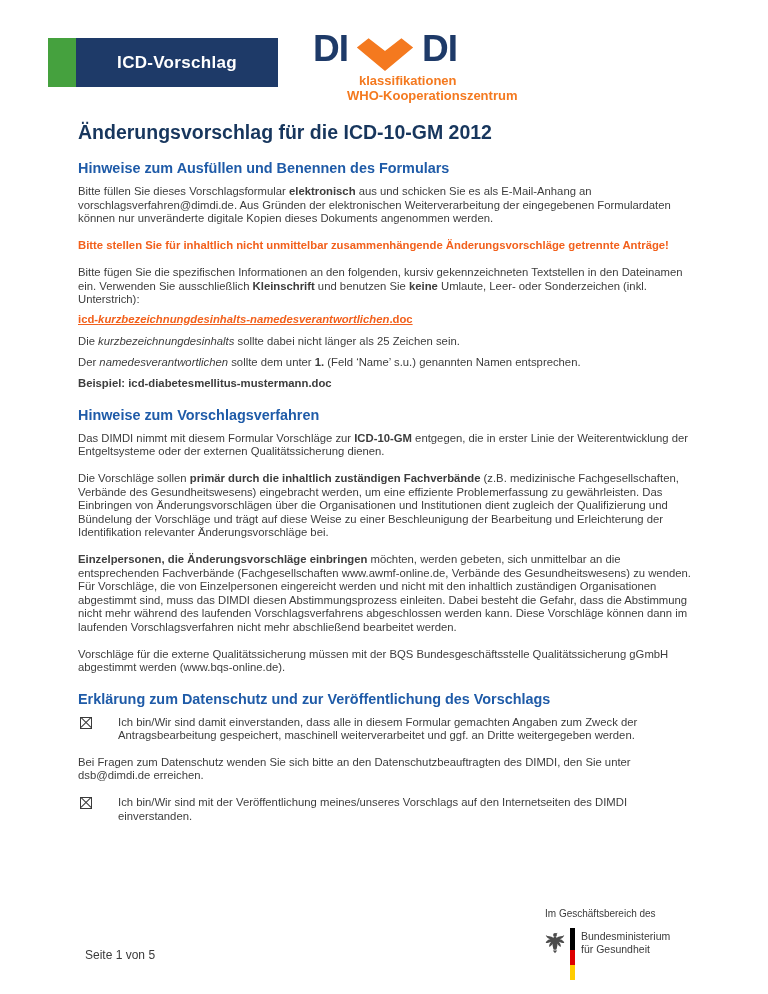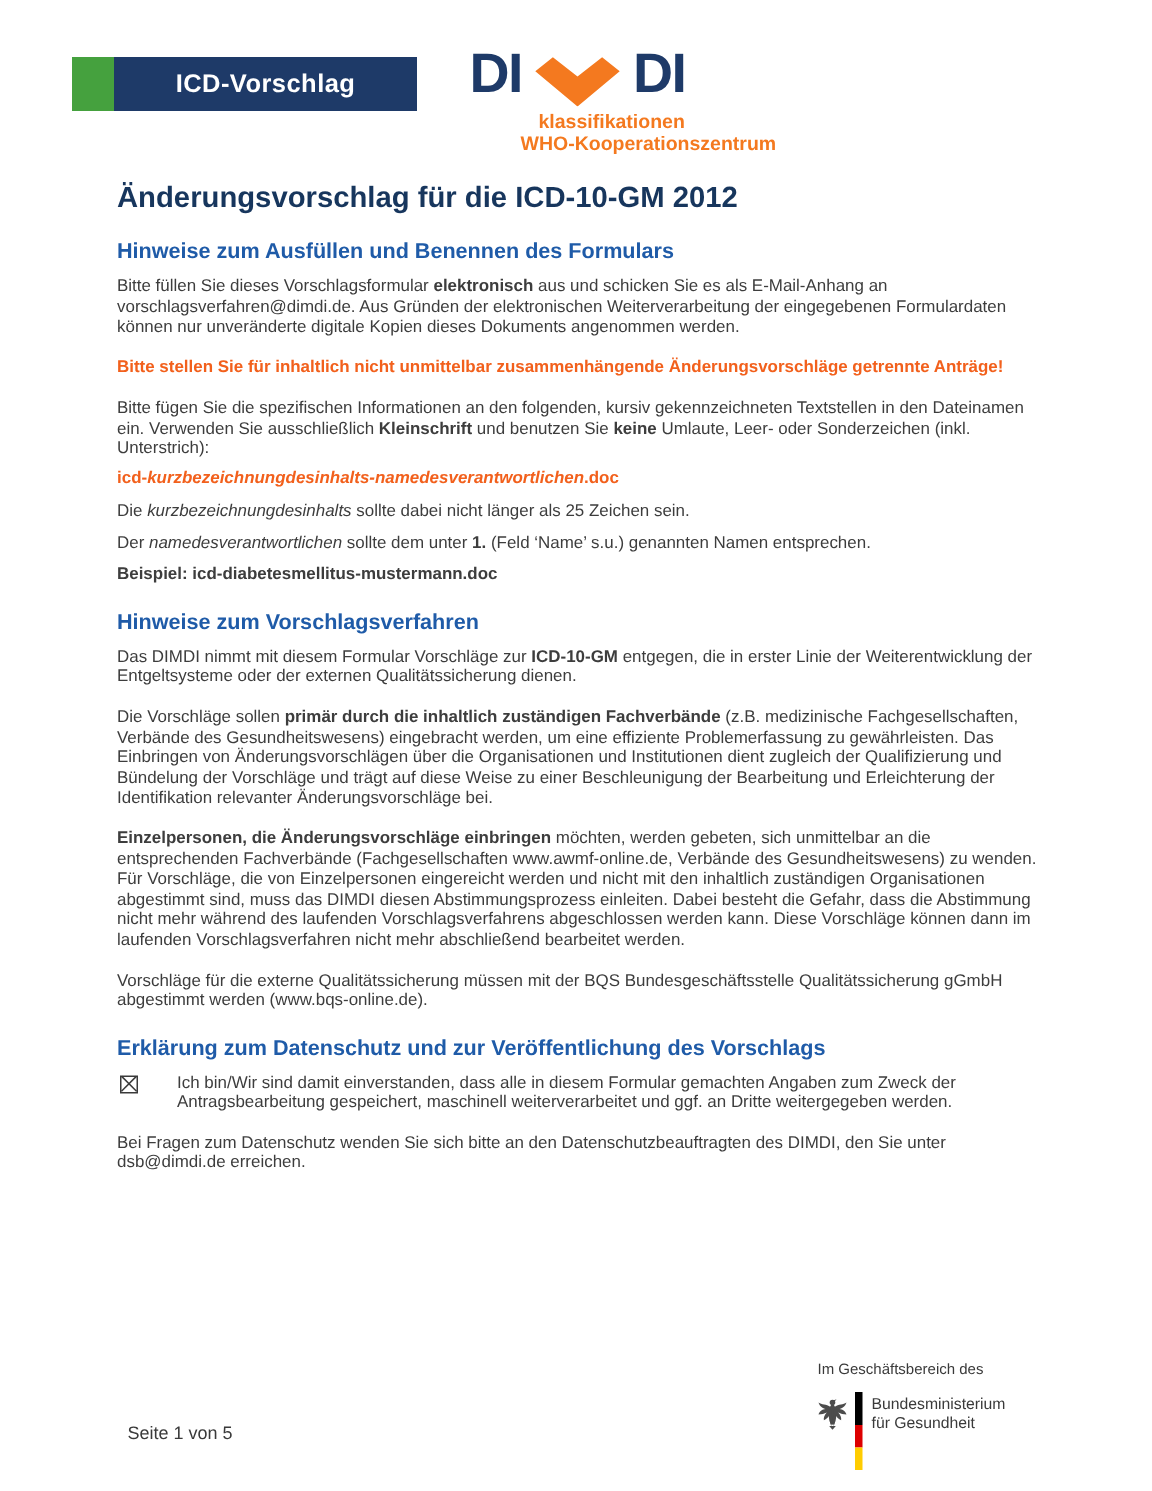--- a/index.html
+++ b/index.html
@@ -4,41 +4,41 @@
 <style>
   :root{
     --navy:#1E3A68; --title_blue:#17365D; --heading_blue:#1F5BA8;
     --orange:#F2601C; --logo_orange:#F4791F; --green:#45A13E;
     --text:#3D3D3D; --flag_black:#000000; --flag_red:#DD0000; --flag_gold:#FFCC00;
   }
   html,body{margin:0;padding:0;background:#fff;}
   .page{position:relative;width:768px;height:994px;background:#fff;overflow:hidden;
         font-family:"Liberation Sans","DejaVu Sans",sans-serif;color:var(--text,#3D3D3D);}
   
-  .badge{position:absolute;left:48px;top:38px;display:flex;height:36px;width:230px;border-radius:15px;}
+  .badge{position:absolute;left:48px;top:38px;display:flex;height:49px;width:230px;border-radius:15px;}
   .badge-green{width:28px;background:var(--green,#45A13E);}
   .badge-navy{flex:1;background:var(--navy,#1E3A68);display:flex;align-items:center;justify-content:center;}
   .badge-label{color:#fff;font-weight:bold;font-size:17px;letter-spacing:.3px;}
   
   .logo{position:absolute;left:313px;top:30px;}
   .logo-word{display:flex;align-items:flex-start;line-height:1;}
   .logo-letters{font-size:37px;font-weight:bold;color:var(--navy,#1E3A68);letter-spacing:-1px;}
   .logo-chevron{width:72px;height:34px;margin:7px 1px 0;}
   .logo-sub{font-weight:bold;color:var(--logo_orange,#F4791F);font-size:13px;line-height:15px;margin-top:2px;}
   .logo-sub .l1{margin-left:46px;}
   .logo-sub .l2{margin-left:34px;}
   
   .content{position:absolute;left:78px;top:120px;width:616px;}
   h1{font-size:19.5px;line-height:24px;margin:0 0 13px;color:var(--title_blue,#17365D);font-weight:bold;}
   h2{font-size:14.4px;line-height:18px;margin:15px 0 8px;color:var(--heading_blue,#1F5BA8);font-weight:bold;}
   p{font-size:11.3px;line-height:13.5px;margin:0 0 13.5px;}
   p.tight{margin-bottom:7.5px;}
   p.after-small{margin-bottom:6px;}
   p.orange{color:var(--orange,#F2601C);font-weight:bold;}
-  p.filename{color:var(--orange,#F2601C);font-weight:bold;margin-bottom:9px;}
+  p.filename{color:var(--orange,#F2601C);font-weight:bold;margin-bottom:9px;text-decoration:underline;}
   b{font-weight:bold;} i{font-style:italic;}
   
   .cbrow{display:flex;align-items:flex-start;margin:0 0 13px;}
   .cbx{position:relative;width:10px;height:10px;border:1.2px solid #3a3a3a;margin:1px 0 0 2px;flex:none;cursor:pointer;}
   .cbx::before,.cbx::after{content:"";position:absolute;left:-2px;top:4.4px;width:14px;height:1.2px;background:#3a3a3a;}
   .cbx::before{transform:rotate(45deg);} .cbx::after{transform:rotate(-45deg);}
   .cbtext{margin-left:26px;font-size:11.3px;line-height:13.5px;}
   
   .footnote{position:absolute;left:545px;top:908px;font-size:10px;color:#3a3a3a;text-align:center;}
   .bmg{position:absolute;left:544px;top:928px;display:flex;align-items:flex-start;}
@@ -93,20 +93,24 @@
     <p><span>Die Vorschläge sollen </span><b>primär durch die inhaltlich zuständigen Fachverbände</b><span> (z.B. medizinische Fachgesellschaften, Verbände des Gesundheitswesens) eingebracht werden, um eine effiziente Problemerfassung zu gewährleisten. Das Einbringen von Änderungsvorschlägen über die Organisationen und Institutionen dient zugleich der Qualifizierung und Bündelung der Vorschläge und trägt auf diese Weise zu einer Beschleunigung der Bearbeitung und Erleichterung der Identifikation relevanter Änderungsvorschläge bei.</span></p>
     <p><b>Einzelpersonen, die Änderungsvorschläge einbringen</b><span> möchten, werden gebeten, sich unmittelbar an die entsprechenden Fachverbände (Fachgesellschaften www.awmf-online.de, Verbände des Gesundheitswesens) zu wenden. Für Vorschläge, die von Einzelpersonen eingereicht werden und nicht mit den inhaltlich zuständigen Organisationen abgestimmt sind, muss das DIMDI diesen Abstimmungsprozess einleiten. Dabei besteht die Gefahr, dass die Abstimmung nicht mehr während des laufenden Vorschlagsverfahrens abgeschlossen werden kann. Diese Vorschläge können dann im laufenden Vorschlagsverfahren nicht mehr abschließend bearbeitet werden.</span></p>
     <p>Vorschläge für die externe Qualitätssicherung müssen mit der BQS Bundesgeschäftsstelle Qualitätssicherung gGmbH abgestimmt werden (www.bqs-online.de).</p>
 
     <h2>Erklärung zum Datenschutz und zur Veröffentlichung des Vorschlags</h2>
     <div class="cbrow">
       <span class="cbx" role="checkbox" aria-checked="true"></span>
       <span class="cbtext">Ich bin/Wir sind damit einverstanden, dass alle in diesem Formular gemachten Angaben zum Zweck der Antragsbearbeitung gespeichert, maschinell weiterverarbeitet und ggf. an Dritte weitergegeben werden.</span>
     </div>
     <p>Bei Fragen zum Datenschutz wenden Sie sich bitte an den Datenschutzbeauftragten des DIMDI, den Sie unter dsb@dimdi.de erreichen.</p>
+    <div class="cbrow">
+      <span class="cbx" role="checkbox" aria-checked="true"></span>
+      <span class="cbtext">Ich bin/Wir sind mit der Veröffentlichung meines/unseres Vorschlags auf den Internetseiten des DIMDI einverstanden.</span>
+    </div>
   </div>
 
   <div class="footnote">Im Geschäftsbereich des</div>
   <div class="bmg">
     <svg class="eagle" viewBox="0 0 26 30">
       <g fill="#4c4c4c">
         <ellipse cx="13" cy="15" rx="3" ry="8"></ellipse>
         <circle cx="13" cy="5.5" r="2.2"></circle>
         <polygon points="13,4.2 16.2,3 13.8,5.8"></polygon>
         <path d="M11.5 9 C8 6.5 4.5 7.5 2 5.5 C3 9 5.5 10 7.5 10.6 C5 10.8 2.5 12.5 2 15 C4.5 14.8 6.5 14.4 8.5 13.4 C6.8 15.2 5.8 17.4 6.2 19.6 C8.2 18.6 9.8 17 10.8 15.2 C10.4 18.4 10.8 21.6 12 24 L13 20 Z"></path>

